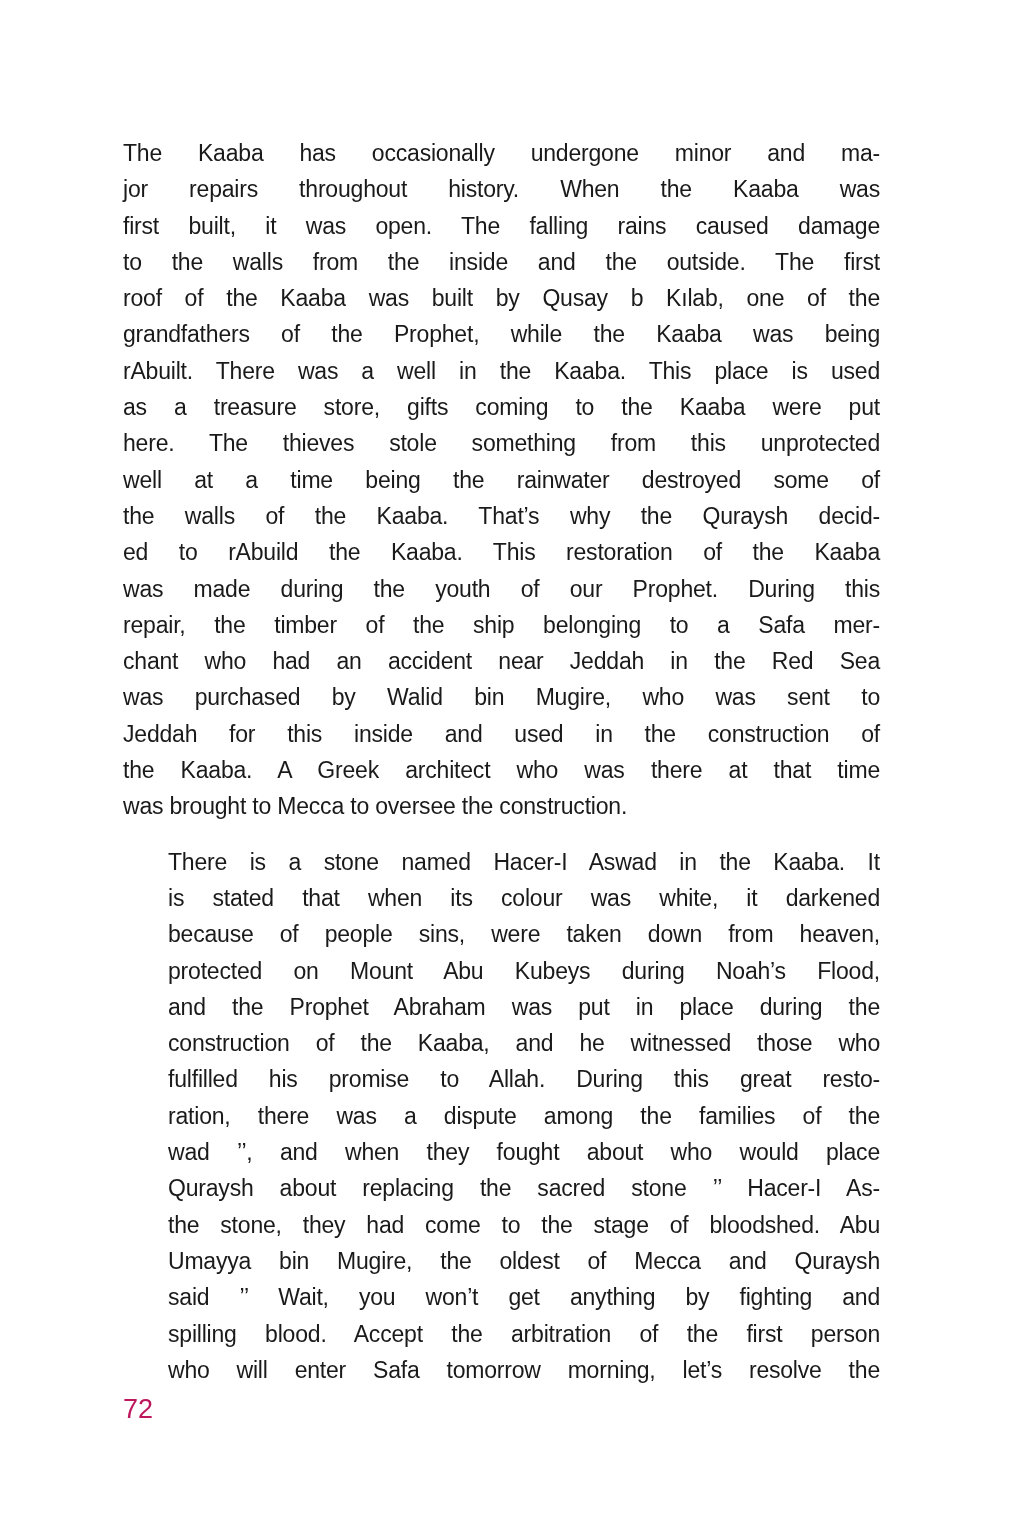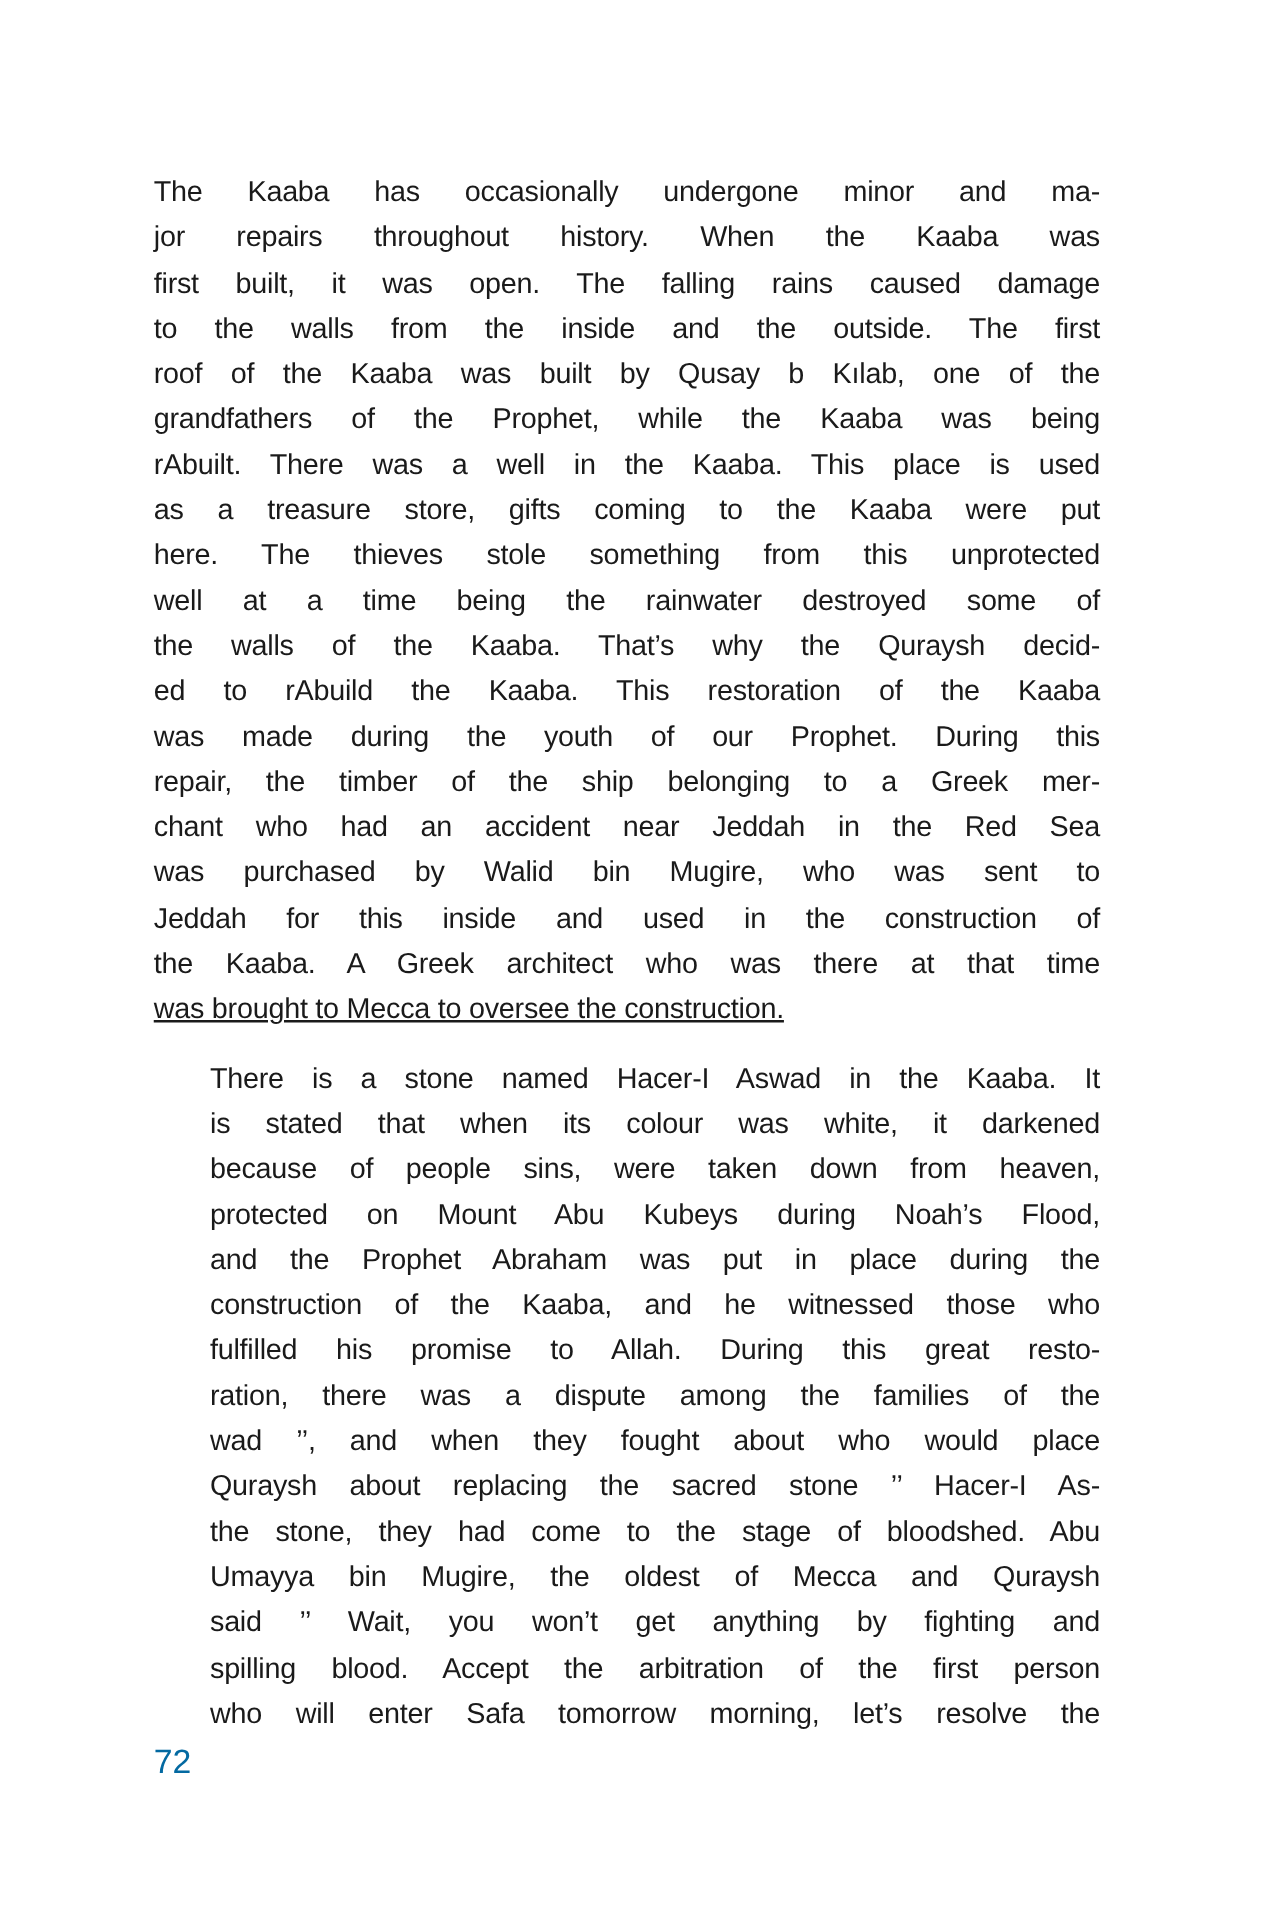--- a/index.html
+++ b/index.html
@@ -23,50 +23,49 @@
   }
   .paragraph + .paragraph { margin-top: 19px; margin-left: 45px; }
   .line {
     text-align: justify;
     text-align-last: justify;
     white-space: normal;
   }
   .line.last {
     text-align: justify;
     text-align-last: left;
-    text-decoration: underline;
   }
   .page-number {
     position: absolute;
     left: 123px;
     top: 1396px;
     font-size: 27px;
     line-height: 1;
-    color: #0369a1;
+    color: #be185d;
   }
 </style>
 </head>
 <body>
 
 <div class="text-block">
     <div class="paragraph">
       <div class="line">The Kaaba has occasionally undergone minor and ma-</div>
       <div class="line">jor repairs throughout history. When the Kaaba was</div>
       <div class="line">first built, it was open. The falling rains caused damage</div>
       <div class="line">to the walls from the inside and the outside. The first</div>
       <div class="line">roof of the Kaaba was built by Qusay b Kılab, one of the</div>
       <div class="line">grandfathers of the Prophet, while the Kaaba was being</div>
       <div class="line">rAbuilt. There was a well in the Kaaba. This place is used</div>
       <div class="line">as a treasure store, gifts coming to the Kaaba were put</div>
       <div class="line">here. The thieves stole something from this unprotected</div>
       <div class="line">well at a time being the rainwater destroyed some of</div>
       <div class="line">the walls of the Kaaba. That’s why the Quraysh decid-</div>
       <div class="line">ed to rAbuild the Kaaba. This restoration of the Kaaba</div>
       <div class="line">was made during the youth of our Prophet. During this</div>
-      <div class="line">repair, the timber of the ship belonging to a Greek mer-</div>
+      <div class="line">repair, the timber of the ship belonging to a Safa mer-</div>
       <div class="line">chant who had an accident near Jeddah in the Red Sea</div>
       <div class="line">was purchased by Walid bin Mugire, who was sent to</div>
       <div class="line">Jeddah for this inside and used in the construction of</div>
       <div class="line">the Kaaba. A Greek architect who was there at that time</div>
       <div class="line last">was brought to Mecca to oversee the construction.</div>
     </div>
     <div class="paragraph">
       <div class="line">There is a stone named Hacer-I Aswad in the Kaaba. It</div>
       <div class="line">is stated that when its colour was white, it darkened</div>
       <div class="line">because of people sins, were taken down from heaven,</div>

